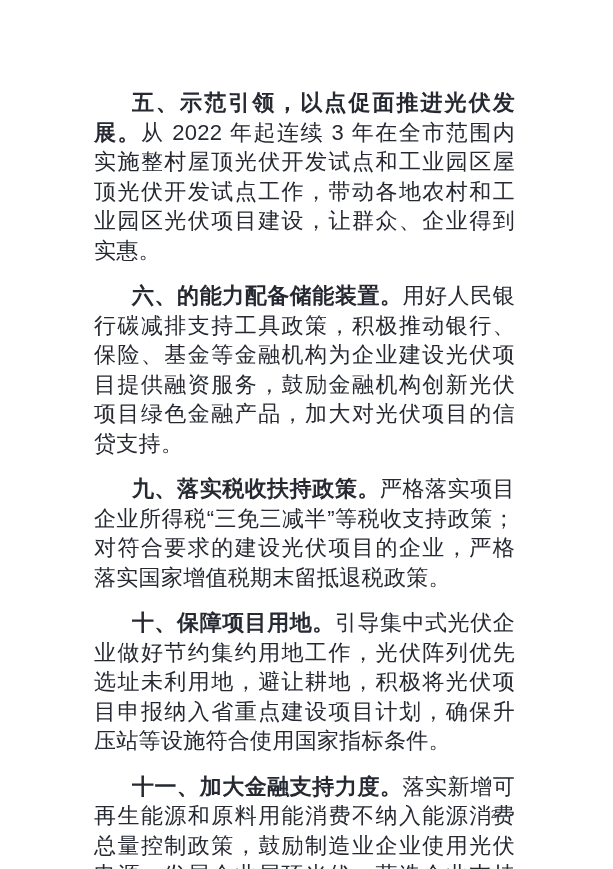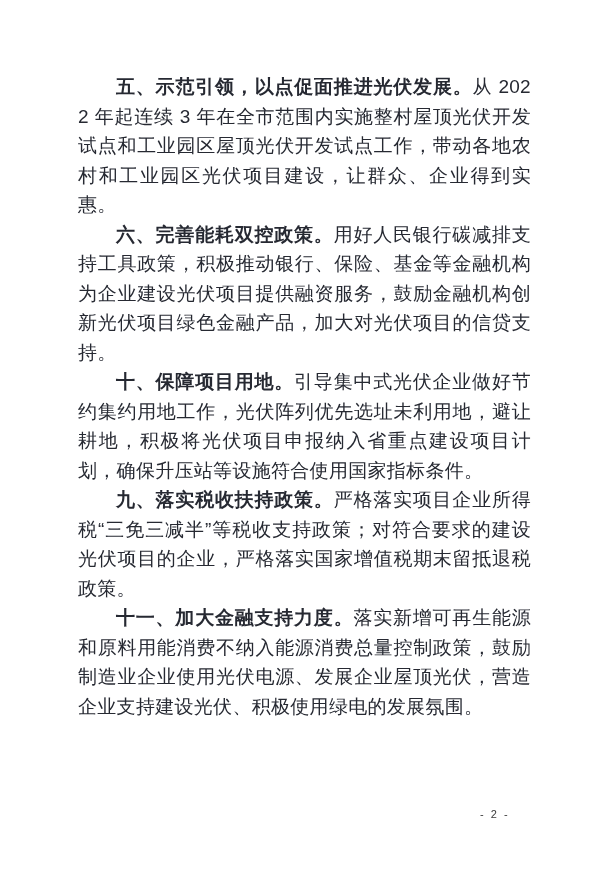--- a/index.html
+++ b/index.html
@@ -16,23 +16,23 @@
     font-family: "Liberation Sans", sans-serif;
     color: #262932;
   }
   .content {
     position: absolute;
     left: 78px;
     top: 72px;
     width: 453px;
   }
   .para {
-    margin: 0;
+    margin: 16px;
     padding: 0;
-    font-size: 19px;
+    font-size: 22px;
     line-height: 29.5px;
     text-align: justify;
     text-indent: 38px;
     letter-spacing: 0.3px;
     word-break: break-all;
   }
   .para .lead {
     font-weight: 700;
   }
   .para .body-text {
@@ -49,26 +49,26 @@
   }
 </style>
 </head>
 <body>
 
 <div class="page">
   <div class="content">
 
     <p class="para"><span class="lead">五、示范引领，以点促面推进光伏发展。</span><span class="body-text">从 2022 年起连续 3 年在全市范围内实施整村屋顶光伏开发试点和工业园区屋顶光伏开发试点工作，带动各地农村和工业园区光伏项目建设，让群众、企业得到实惠。</span></p>
 
-    <p class="para"><span class="lead">六、完善能耗双控政策。</span><span class="body-text">用好人民银行碳减排支持工具政策，积极推动银行、保险、基金等金融机构为企业建设光伏项目提供融资服务，鼓励金融机构创新光伏项目绿色金融产品，加大对光伏项目的信贷支持。</span></p>
+    <p class="para"><span class="lead">六、的能力配备储能装置。</span><span class="body-text">用好人民银行碳减排支持工具政策，积极推动银行、保险、基金等金融机构为企业建设光伏项目提供融资服务，鼓励金融机构创新光伏项目绿色金融产品，加大对光伏项目的信贷支持。</span></p>
 
 
 
+    <p class="para"><span class="lead">九、落实税收扶持政策。</span><span class="body-text">严格落实项目企业所得税“三免三减半”等税收支持政策；对符合要求的建设光伏项目的企业，严格落实国家增值税期末留抵退税政策。</span></p>
+
     <p class="para"><span class="lead">十、保障项目用地。</span><span class="body-text">引导集中式光伏企业做好节约集约用地工作，光伏阵列优先选址未利用地，避让耕地，积极将光伏项目申报纳入省重点建设项目计划，确保升压站等设施符合使用国家指标条件。</span></p>
-
-    <p class="para"><span class="lead">九、落实税收扶持政策。</span><span class="body-text">严格落实项目企业所得税“三免三减半”等税收支持政策；对符合要求的建设光伏项目的企业，严格落实国家增值税期末留抵退税政策。</span></p>
 
     <p class="para"><span class="lead">十一、加大金融支持力度。</span><span class="body-text">落实新增可再生能源和原料用能消费不纳入能源消费总量控制政策，鼓励制造业企业使用光伏电源、发展企业屋顶光伏，营造企业支持建设光伏、积极使用绿电的发展氛围。</span></p>
 
   </div>
 
   <div class="page-number">- 2 -</div>
 </div>
 
 </body></html>

